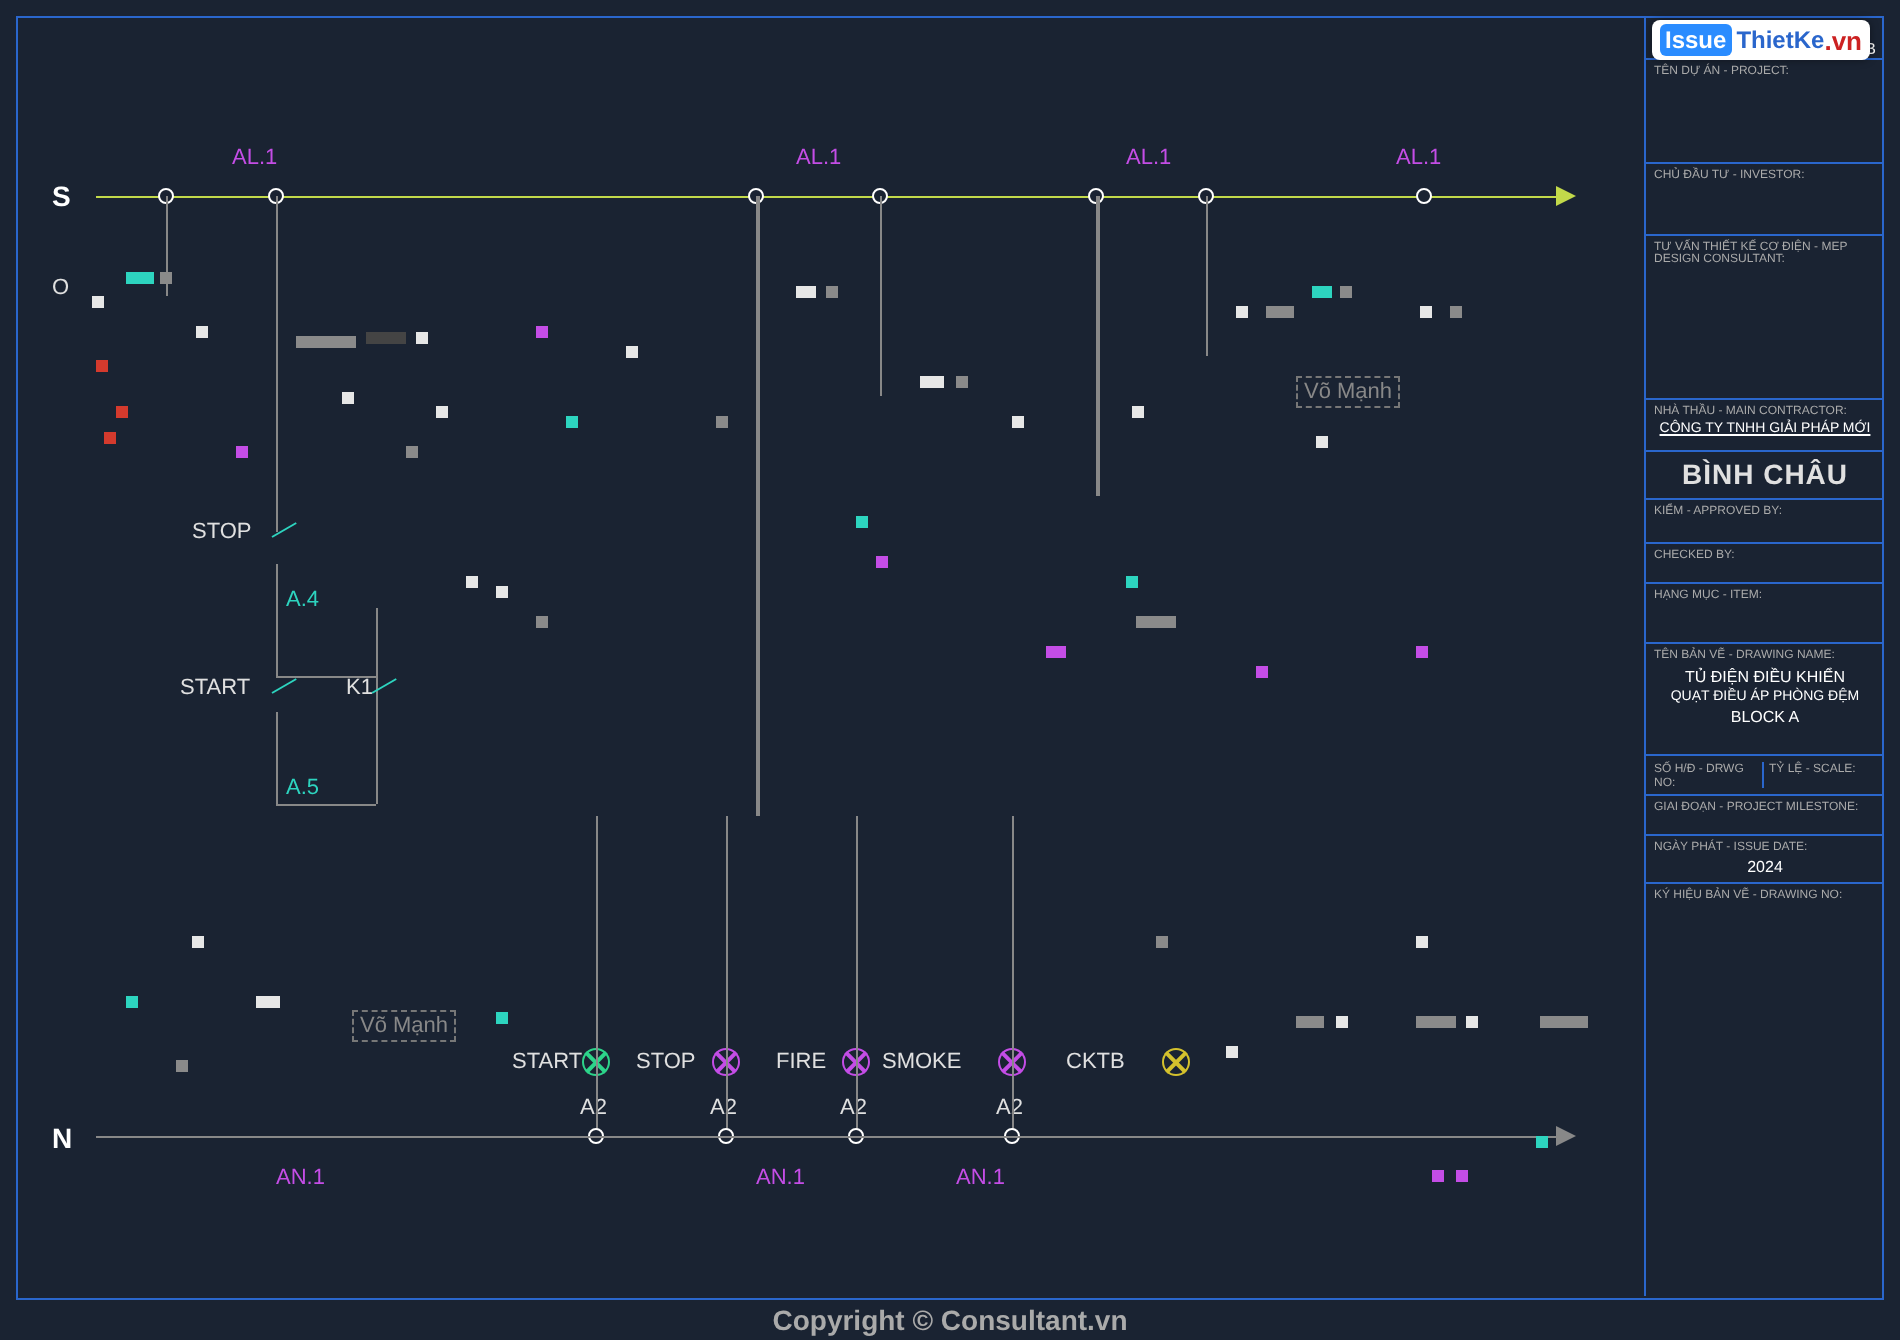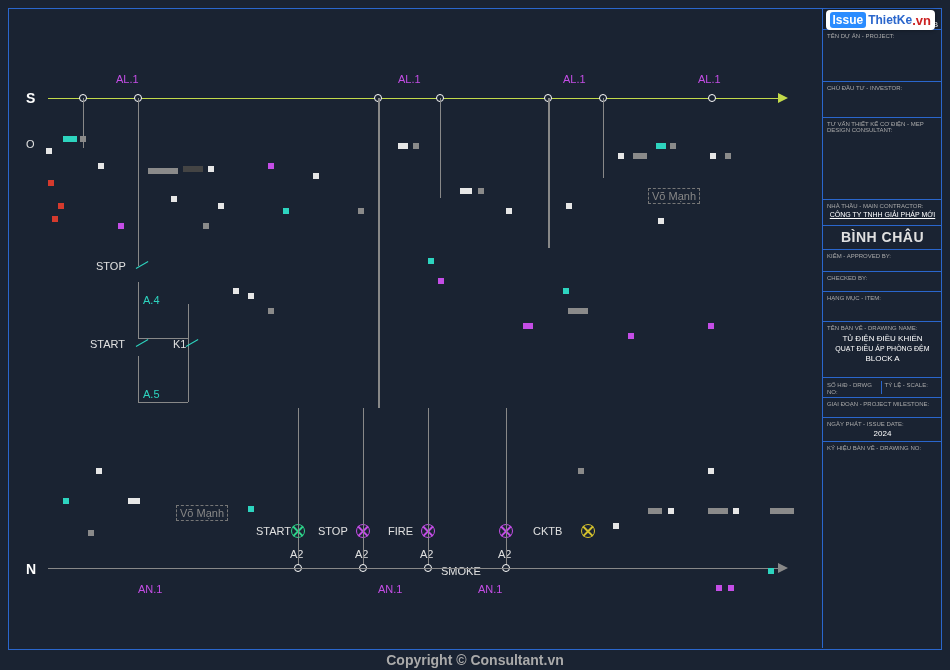--- a/index.html
+++ b/index.html
@@ -204,21 +204,21 @@
   <div class="lamp green" style="left:290px; top:523px;"></div>
   <div class="label wh" style="left:248px; top:517px;">START</div>
 
   <div class="lamp" style="left:355px; top:523px;"></div>
   <div class="label wh" style="left:310px; top:517px;">STOP</div>
 
   <div class="lamp" style="left:420px; top:523px;"></div>
   <div class="label wh" style="left:380px; top:517px;">FIRE</div>
 
   <div class="lamp" style="left:498px; top:523px;"></div>
-  <div class="label wh" style="left:433px; top:517px;margin-top:40px;">SMOKE</div>
+  <div class="label wh" style="left:433px; top:517px;">SMOKE</div>
 
   <div class="lamp yellow" style="left:580px; top:523px;"></div>
   <div class="label wh" style="left:525px; top:517px;">CKTB</div>
 
   <div class="label wh" style="left:282px; top:540px;">A2</div>
   <div class="label wh" style="left:347px; top:540px;">A2</div>
   <div class="label wh" style="left:412px; top:540px;">A2</div>
   <div class="label wh" style="left:490px; top:540px;">A2</div>
 
   <div class="vline" style="left:290px; top:400px; height:160px;"></div>

